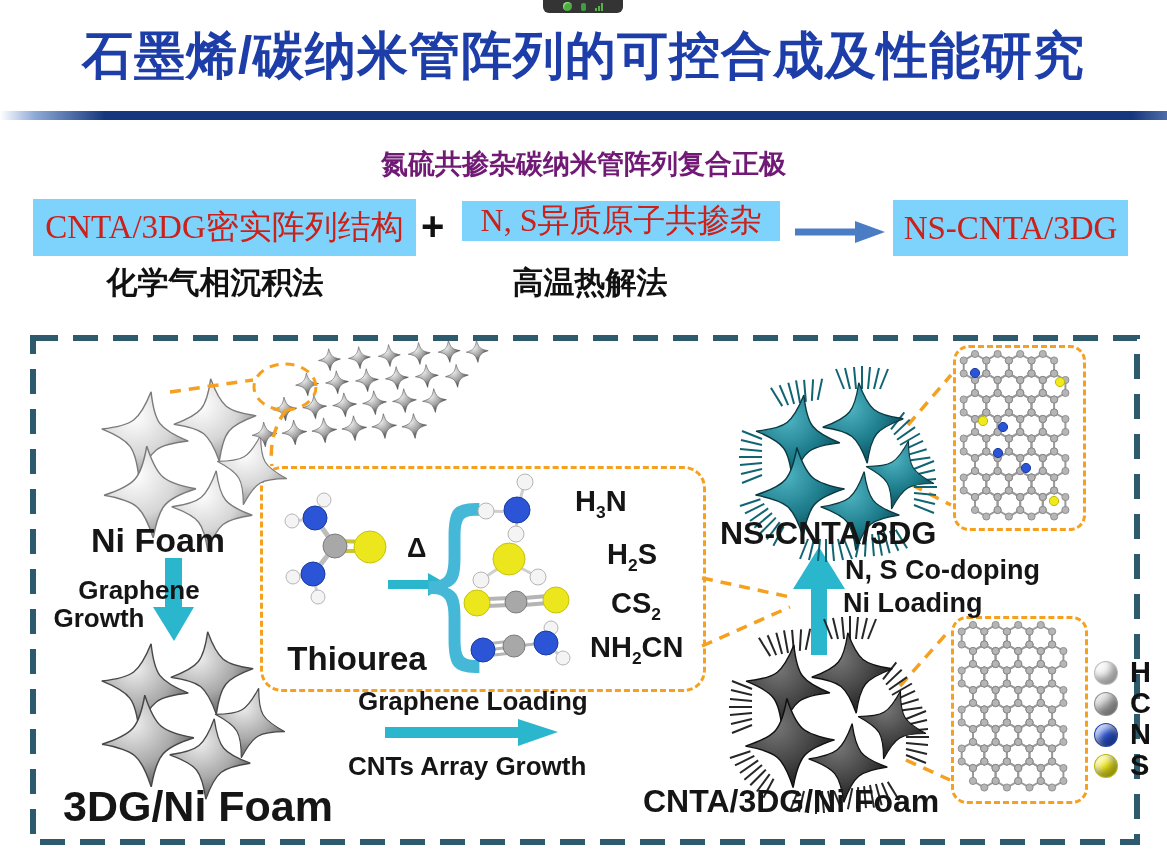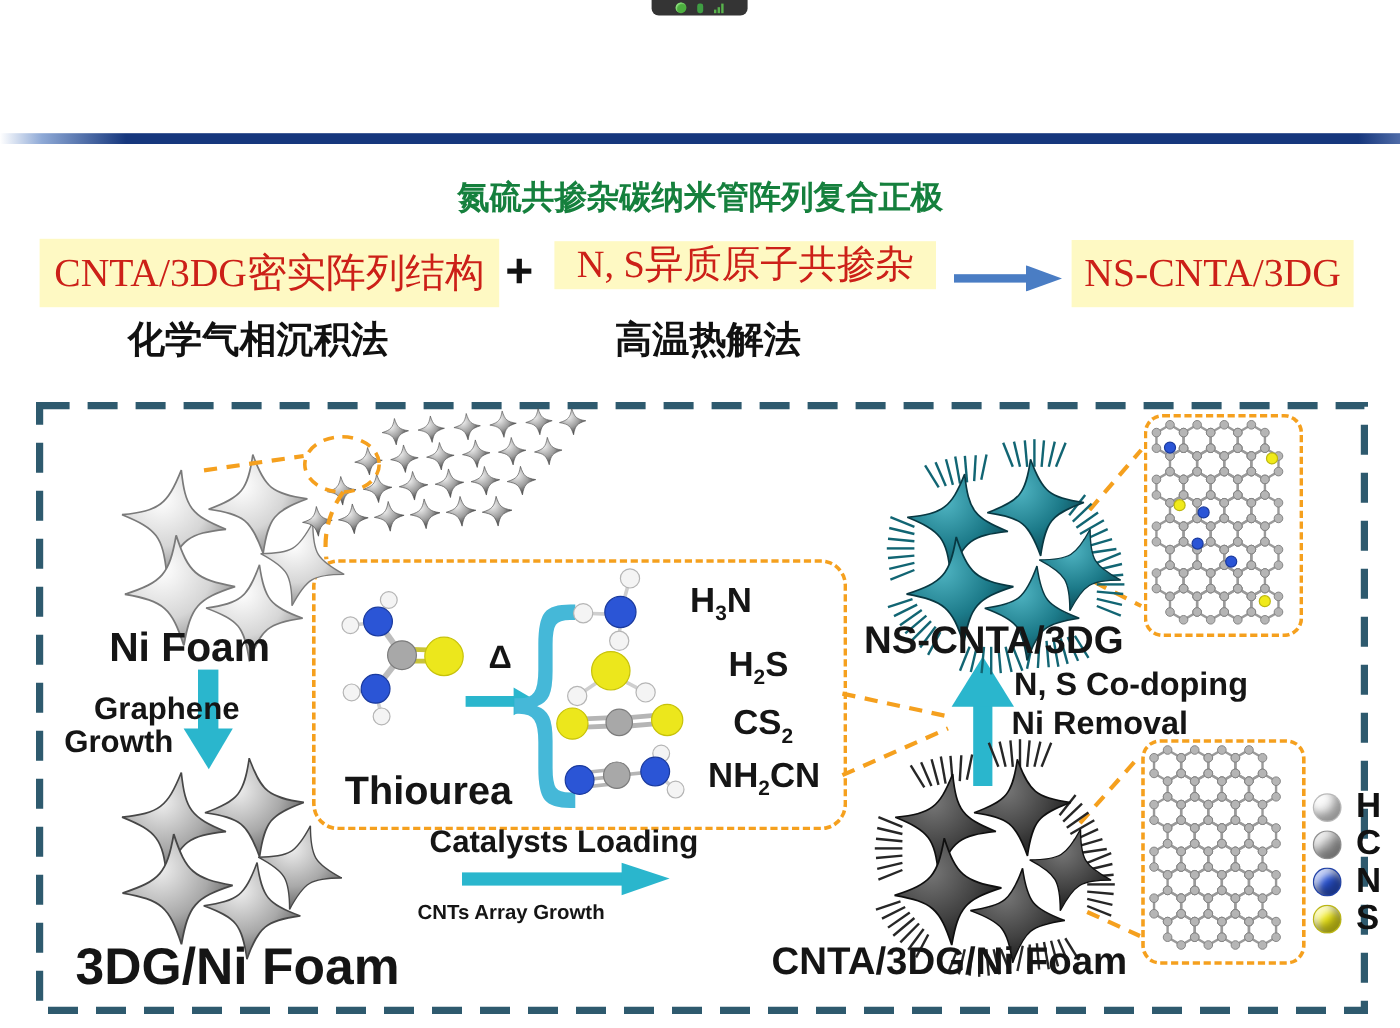--- a/index.html
+++ b/index.html
@@ -13,23 +13,23 @@
   .mb-mic{width:5px;height:8px;border-radius:2px;background:#3f9e43;}
   .mb-sig{display:flex;align-items:flex-end;gap:1px;}
   .mb-sig i{display:block;width:2px;background:#58b24c;}
   .mb-sig i:nth-child(1){height:3px}.mb-sig i:nth-child(2){height:5px}.mb-sig i:nth-child(3){height:8px}
 
   .title{position:absolute;left:0;top:22px;width:100%;text-align:center;
          font-size:51px;font-weight:bold;color:#1d3da9;letter-spacing:1px;white-space:nowrap;}
   .rule{position:absolute;left:0;top:111px;width:100%;height:9px;
         background:linear-gradient(90deg,#ffffff 0%,#8ea9d6 3%,#16377d 9%,#16377d 97%,#4f6ca8 100%);}
   .subtitle{position:absolute;left:0;top:146px;width:100%;text-align:center;
-            font-size:27px;font-weight:bold;color:#15803d;}
-
-  .fbox{position:absolute;background:#fef9c3;display:flex;align-items:center;justify-content:center;
+            font-size:27px;font-weight:bold;color:#701a75;}
+
+  .fbox{position:absolute;background:#7dd3fc;display:flex;align-items:center;justify-content:center;
         font-family:"Liberation Serif","DejaVu Serif",serif;color:#cc2018;white-space:nowrap;}
   .plus{position:absolute;font-size:40px;font-weight:bold;color:#111;}
   .method{position:absolute;font-size:31px;font-weight:bold;color:#111;text-align:center;white-space:nowrap;}
 
   .obox{position:absolute;border:3px dashed #f5a01e;border-radius:22px;background:transparent;}
 
   .lbl{position:absolute;font-weight:bold;color:#151515;white-space:nowrap;line-height:1.08;}
   .center{text-align:center;}
   sub{font-size:0.6em;}
 
@@ -51,20 +51,21 @@
   <div class="meetbar">
     <span class="mb-dot"></span>
     <span class="mb-mic"></span>
     <span class="mb-sig">
         <i></i>
         <i></i>
         <i></i>
       </span>
   </div>
 
+  <div class="title">石墨烯/碳纳米管阵列的可控合成及性能研究</div>
   <div class="rule"></div>
 
   <div class="subtitle">氮硫共掺杂碳纳米管阵列复合正极</div>
 
   <div class="fbox" style="left:33px;top:199px;width:383px;height:57px;font-size:33px;">CNTA/3DG密实阵列结构</div>
   <div class="plus" style="left:421px;top:204px;">+</div>
   <div class="fbox" style="left:462px;top:201px;width:318px;height:40px;font-size:32px;">N, S异质原子共掺杂</div>
   <svg class="flow-arrow" width="92" height="22" viewBox="0 0 92 22">
     <rect x="0" y="7.5" width="62" height="7" fill="#4a7dc4"></rect>
     <polygon points="60,0 60,22 90,11" fill="#4a7dc4"></polygon>
@@ -369,26 +370,26 @@
   <div class="lbl" style="left:607px;top:539px;font-size:29px;text-align:center;">
     <span>H</span><sub>2</sub><span>S</span>
   </div>
   <div class="lbl" style="left:611px;top:588px;font-size:29px;">
     <span>CS</span><sub>2</sub><span></span>
   </div>
   <div class="lbl" style="left:590px;top:632px;font-size:29px;">
     <span>NH</span><sub>2</sub><span>CN</span>
   </div>
 
-  <div class="lbl" style="left:358px;top:687px;font-size:26px;">Catalysts Loading</div>
-  <div class="lbl" style="left:348px;top:752px;font-size:17px;">CNTs Array Growth</div>
+  <div class="lbl" style="left:358px;top:687px;font-size:26px;">Graphene Loading</div>
+  <div class="lbl" style="left:348px;top:752px;font-size:26px;">CNTs Array Growth</div>
   <div class="lbl" style="left:643px;top:784px;font-size:32px;">CNTA/3DG/Ni Foam</div>
   <div class="lbl" style="left:720px;top:516px;font-size:32px;">NS-CNTA/3DG</div>
   <div class="lbl" style="left:845px;top:556px;font-size:27px;">N, S Co-doping</div>
-  <div class="lbl" style="left:843px;top:589px;font-size:27px;">Ni Removal</div>
+  <div class="lbl" style="left:843px;top:589px;font-size:27px;">Ni Loading</div>
 
   <div class="legend">
     <div class="legend-row">
       <span class="sphere" style="background-color: rgb(237, 237, 237);"></span>
       <span class="legend-el">H</span>
     </div>
     <div class="legend-row">
       <span class="sphere" style="background-color: rgb(181, 181, 181);"></span>
       <span class="legend-el">C</span>
     </div>

